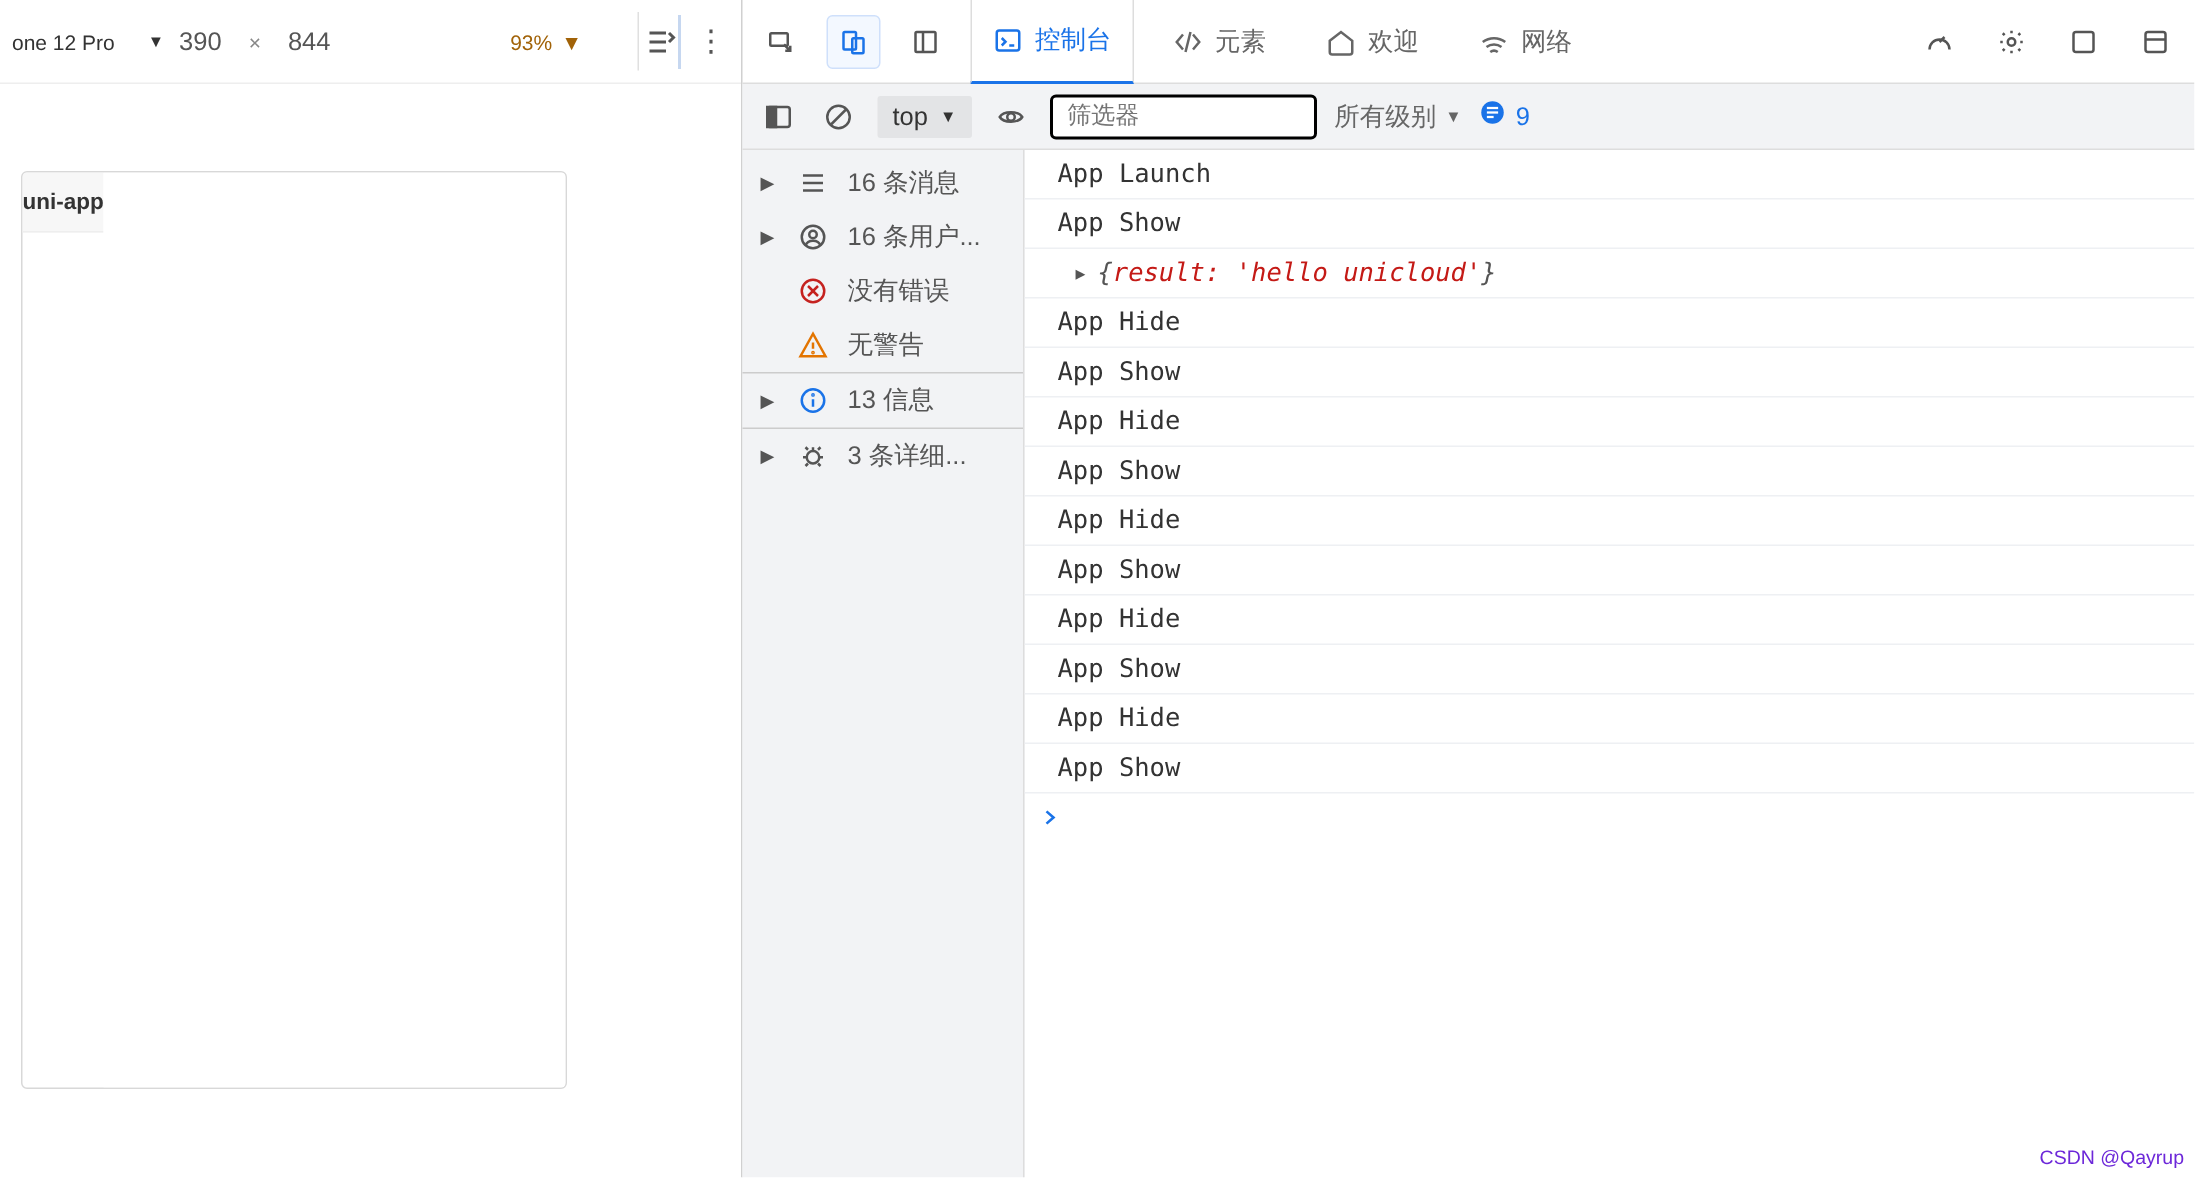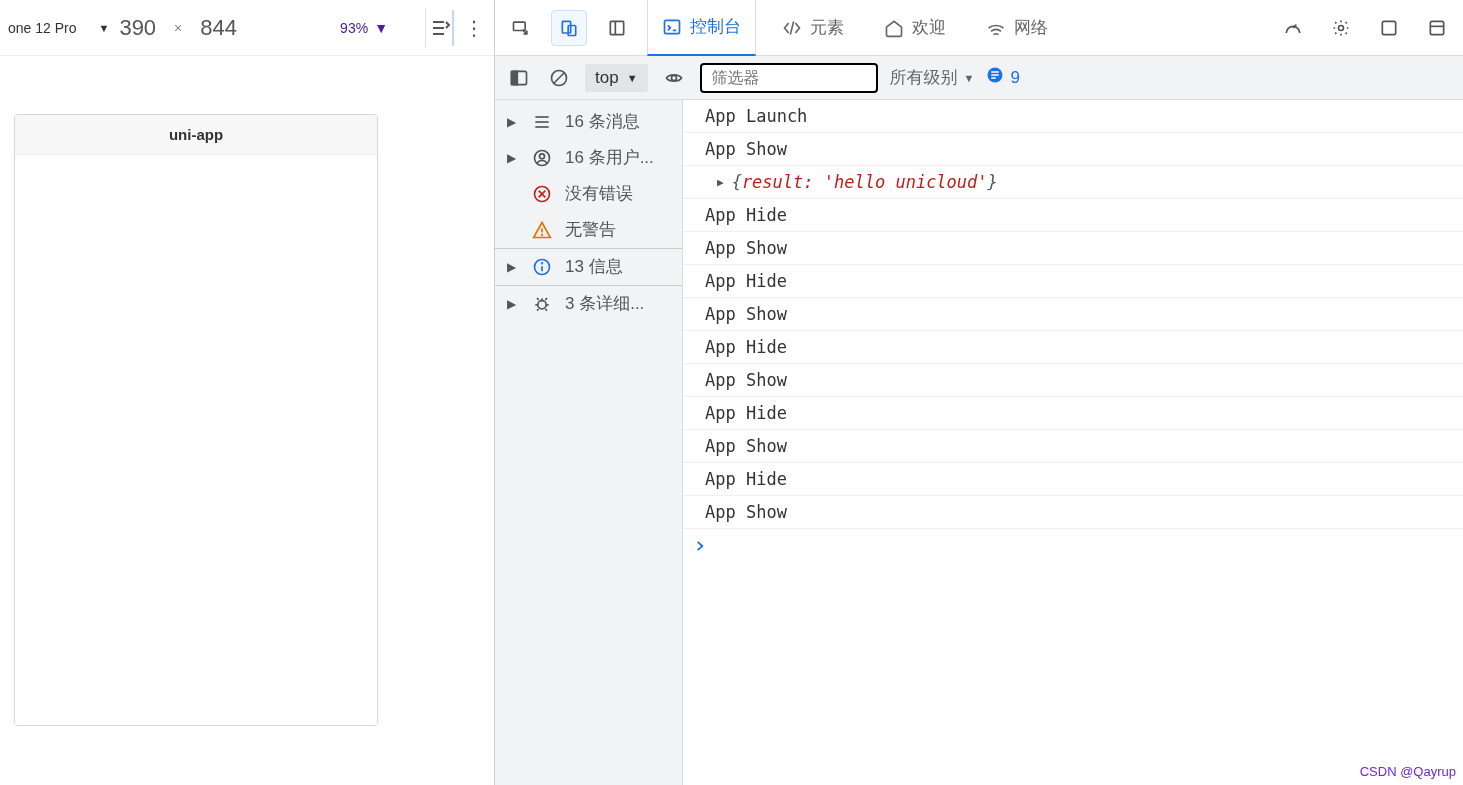--- a/index.html
+++ b/index.html
@@ -5,29 +5,29 @@
 * { margin: 0; padding: 0; box-sizing: border-box; }
 body { font-family: -apple-system, "Segoe UI", Arial, sans-serif; font-size: 14px; color: #333; width: 1463px; height: 785px; overflow: hidden; background: #fff; }
 .root { display: flex; height: 100%; }
 
 
 .left { width: 495px; border-right: 1px solid #d0d0d0; display: flex; flex-direction: column; }
 .dev-toolbar { height: 56px; display: flex; align-items: center; padding: 0 8px; gap: 10px; border-bottom: 1px solid #eee; position: relative; }
 .dev-select { display: flex; align-items: center; gap: 22px; cursor: pointer; }
 .dev-select .caret { font-size: 11px; }
 .dim-sep { color: #888; margin: 0 8px; }
-.dim-val { color: #555; font-size: 22px;}
-.zoom { margin-left: auto; display: flex; align-items: center; gap: 6px; color: #4c1d95; }
+.dim-val { color: #555; font-size: 17px;}
+.zoom { margin-left: auto; display: flex; align-items: center; gap: 6px; color: #a16207; }
 .tb-icon { width: 24px; height: 24px; display: flex; align-items: center; justify-content: center; color: #555; font-size: 18px; }
 .tb-dots { font-size: 20px; line-height: 1; }
 .left-bar1 { position:absolute; right:68px; top:8px; bottom:8px; width:1px; background:#e0e0e0;}
 .left-bar2 { position:absolute; right:40px; top:10px; width:2px; height:36px; background:#c6d7f0;}
 
 .preview-canvas { flex: 1; background: #fff; padding: 58px 0 0 14px; position: relative; }
-.phone { width: 364px; height: 612px; border: 1px solid #d8d8d8; border-radius: 4px; overflow: hidden; display: flex; flex-direction: column; }
+.phone { width: 364px; height: 612px; border: 1px solid #d8d8d8; border-radius: 4px; overflow: hidden; display: flex; flex-direction: row; }
 .phone-header { height: 40px; background: #f7f7f7; display: flex; align-items: center; justify-content: center; font-weight: 700; font-size: 15px; border-bottom:1px solid #eee;}
 .phone-body { flex: 1; background: #fff; }
 
 
 .right { flex: 1; display: flex; flex-direction: column; }
 
 
 .tabstrip { height: 56px; display: flex; align-items: center; border-bottom: 1px solid #ddd; padding: 0 8px; gap: 12px; }
 .tabstrip .ticon { width: 36px; height: 36px; display: flex; align-items: center; justify-content: center; color: #555; border-radius: 4px; cursor: pointer; }
 .ticon.active-blue { color: #1a73e8; border:1px solid #cfe0fb; background:#f3f8ff;}

